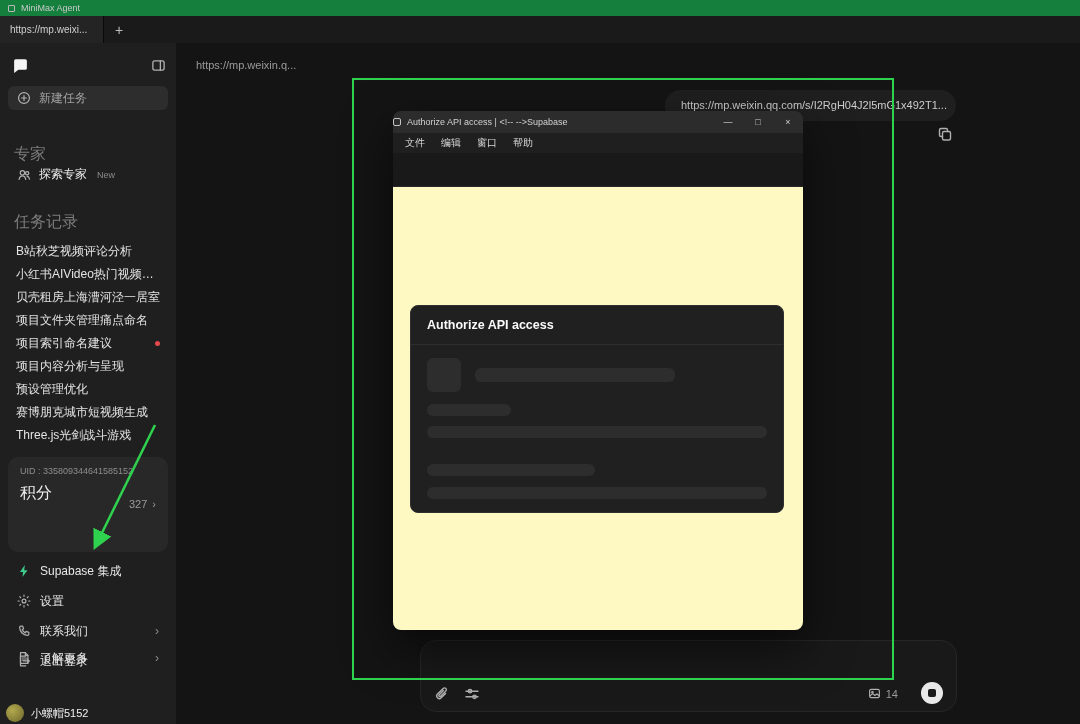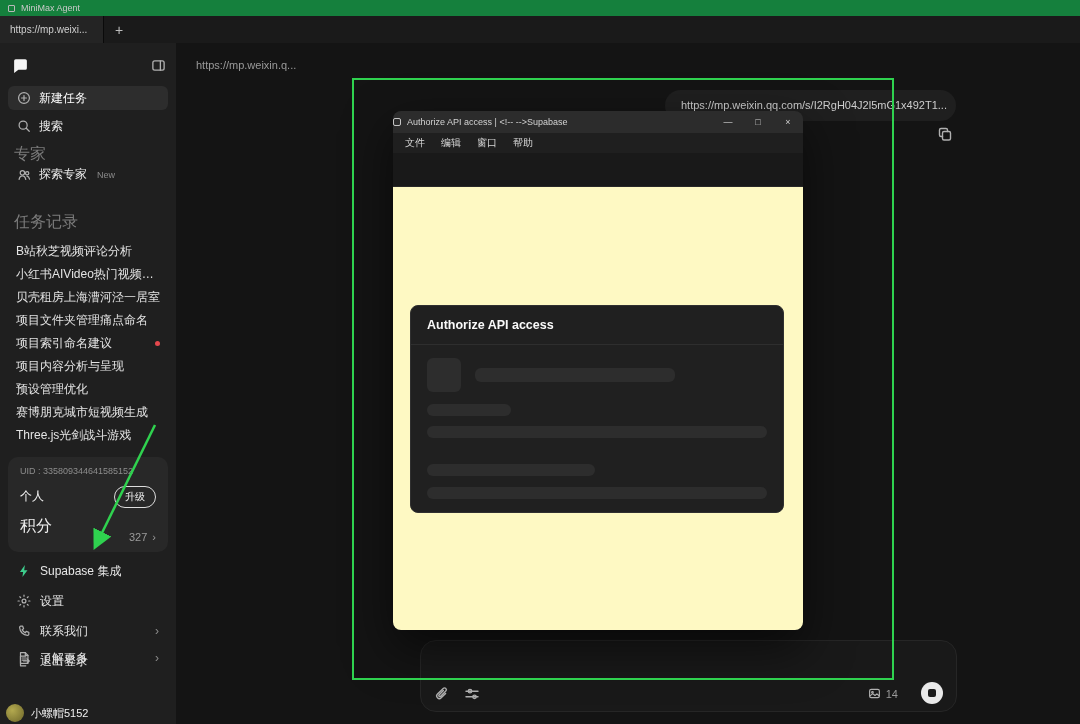--- a/index.html
+++ b/index.html
@@ -14,21 +14,21 @@
 
   
   .tabbar { position:absolute; top:16px; left:0; right:0; height:27px; background:#1a1a1a; display:flex; align-items:stretch; z-index:40; }
   .tab { width:104px; background:#242424; border-right:1px solid #0a0a0a; display:flex; align-items:center; padding:0 10px; cursor:pointer; }
   .tab span { font-size:10px; color:#cfcfcf; white-space:nowrap; overflow:hidden; }
   .new-tab { width:30px; display:flex; align-items:center; justify-content:center; color:#bdbdbd; font-size:14px; cursor:pointer; }
 
   
   .sidebar { position:absolute; top:43px; left:0; width:176px; height:681px; background:#1f1f1f; z-index:15; }
   .side-head { position:absolute; top:12px; left:12px; right:10px; height:20px; display:flex; align-items:center; justify-content:space-between; }
-  .new-task-btn { position:absolute; top:43px; left:8px; right:8px; height:24px; background:#2d2d2d; border-radius:6px; display:flex; align-items:center; gap:8px; padding:0 9px; font-size:12px; color:#ffffff; cursor:pointer; }
+  .new-task-btn { position:absolute; top:43px; left:8px; right:8px; height:24px; background:#2d2d2d; border-radius:6px; display:flex; align-items:center; gap:8px; padding:0 9px; font-size:12px; color:#a3a3a3; cursor:pointer; }
   .search-row { position:absolute; top:71px; left:8px; right:8px; height:24px; display:flex; align-items:center; gap:8px; padding:0 9px; font-size:12px; color:#ececec; cursor:pointer; border-radius:6px; }
   .section-label { position:absolute; left:14px; font-size:16px; color:#7b7b7b; }
   .lbl-experts { top:101px; }
   .lbl-tasks { top:169px; }
   .explore-row { position:absolute; top:120px; left:8px; right:8px; height:23px; display:flex; align-items:center; gap:8px; padding:0 9px; font-size:12px; color:#ececec; cursor:pointer; border-radius:6px; }
   .badge-new { font-size:9px; color:#8a8a8a; margin-left:2px; }
   .task-list { position:absolute; top:197px; left:0; right:0; }
   .task { height:23px; padding:0 16px; font-size:12px; color:#e4e4e4; display:flex; align-items:center; cursor:pointer; }
   .task-label { flex:1; white-space:nowrap; overflow:hidden; text-overflow:ellipsis; }
   .dot { width:5px; height:5px; border-radius:50%; background:var(--badge_red,#e5484d); margin-left:6px; flex:none; }
@@ -120,27 +120,20 @@
     </div>
 
     <div class="new-task-btn">
       <svg class="ic" width="14" height="14" viewBox="0 0 16 16">
         <circle cx="8" cy="8" r="6.2"></circle>
           <path d="M8 5.2v5.6M5.2 8h5.6"></path>
       </svg>
       <span>新建任务</span>
     </div>
 
-    <div class="search-row">
-      <svg class="ic" width="14" height="14" viewBox="0 0 16 16">
-        <circle cx="7" cy="7" r="4.6"></circle>
-          <path d="M10.6 10.6L14 14"></path>
-      </svg>
-      <span>搜索</span>
-    </div>
 
     <div class="section-label lbl-experts">专家</div>
 
     <div class="explore-row">
       <svg class="ic" width="14" height="14" viewBox="0 0 16 16">
         <circle cx="6.2" cy="5.5" r="2.5"></circle>
           <path d="M2.4 13c.5-2.6 2-4 3.8-4s3.3 1.4 3.8 4"></path>
           <circle cx="11.6" cy="6" r="1.9"></circle>
           <path d="M11.3 9.4c1.5.3 2.6 1.5 3 3.3"></path>
       </svg>
@@ -176,24 +169,20 @@
       <div class="task">
           <span class="task-label">赛博朋克城市短视频生成</span>
         </div>
       <div class="task">
           <span class="task-label">Three.js光剑战斗游戏</span>
         </div>
     </div>
 
     <div class="account-card">
       <div class="uid">UID : 335809344641585152</div>
-      <div class="plan-row">
-        <span class="plan-name">个人</span>
-        <button class="upgrade-pill">升级</button>
-      </div>
       <div class="points-row">
         <span class="points-label">积分</span>
         <span class="points-val">
           <span>327</span>
           <span>›</span>
         </span>
       </div>
     </div>
 
     <div class="side-row row-supabase">

